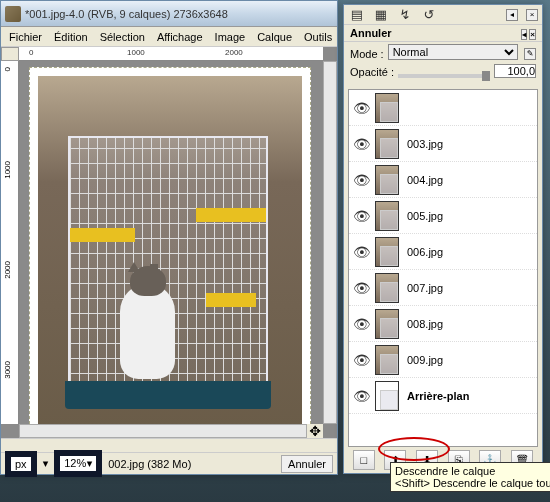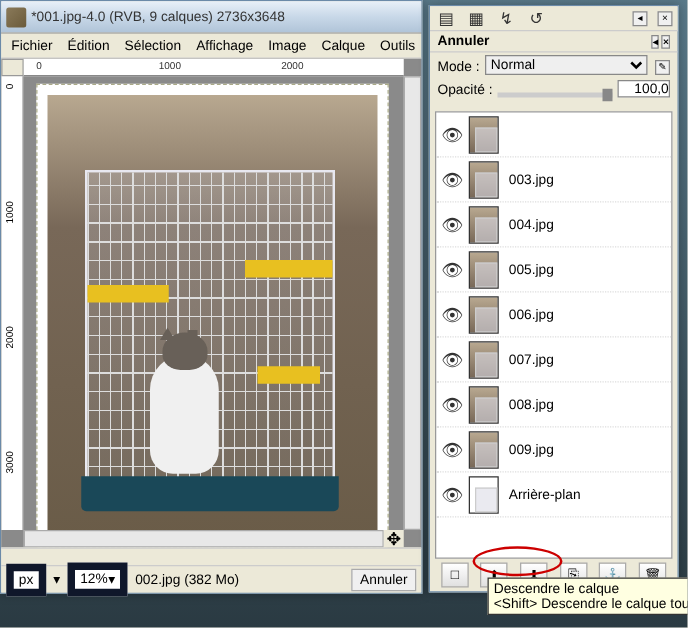--- a/index.html
+++ b/index.html
@@ -49,21 +49,21 @@
 .opacity-row .slider { flex: 1; height: 4px; background: #ccc; position: relative; }
 .opacity-row .slider::after { content: ''; position: absolute; right: 0; top: -3px; width: 8px; height: 10px; background: #888; }
 .opacity-row input { width: 42px; text-align: right; border: 1px solid #888; font-size: 11px; }
 .layer-list { position: absolute; left: 4px; right: 4px; top: 84px; bottom: 26px; background: #fff; border: 1px solid #999; overflow: auto; }
 .layer-item { display: flex; align-items: center; height: 36px; border-bottom: 1px dotted #ddd; padding: 0 4px; gap: 8px; }
 .layer-item .eye { width: 14px; font-size: 14px; color: #333; }
 .layer-item .thumb { width: 24px; height: 30px; border: 1px solid #333; background: linear-gradient(180deg, #b8a890 0%, #786858 100%); position: relative; overflow: hidden; }
 .layer-item .thumb::after { content: ''; position: absolute; left: 4px; top: 8px; width: 16px; height: 18px; background: rgba(220,220,230,.6); border: 1px solid #ccc; }
 .layer-item .lname { flex: 1; }
 .layer-item.bg .thumb { background: #fff; }
-.layer-item.bg .lname { font-weight: normal; }
+.layer-item.bg .lname { font-weight: bold; }
 .layer-btns { position: absolute; left: 4px; right: 4px; bottom: 2px; height: 22px; display: flex; justify-content: space-around; align-items: center; }
 .layer-btns .lbtn { width: 22px; height: 20px; border: 1px solid #aaa; background: linear-gradient(#fff,#e0e0e0); display: flex; align-items: center; justify-content: center; font-size: 11px; }
 .highlight-oval { position: absolute; border: 2px solid #c00; border-radius: 50%; pointer-events: none; }
 .oval1 { left: 378px; top: 437px; width: 72px; height: 24px; }
 .tooltip { position: absolute; left: 390px; top: 462px; background: #ffffe1; border: 1px solid #333; padding: 2px 4px; font-size: 10px; line-height: 12px; white-space: nowrap; }
 </style>
 </head>
 <body>
 
 <div class="window main-window">

